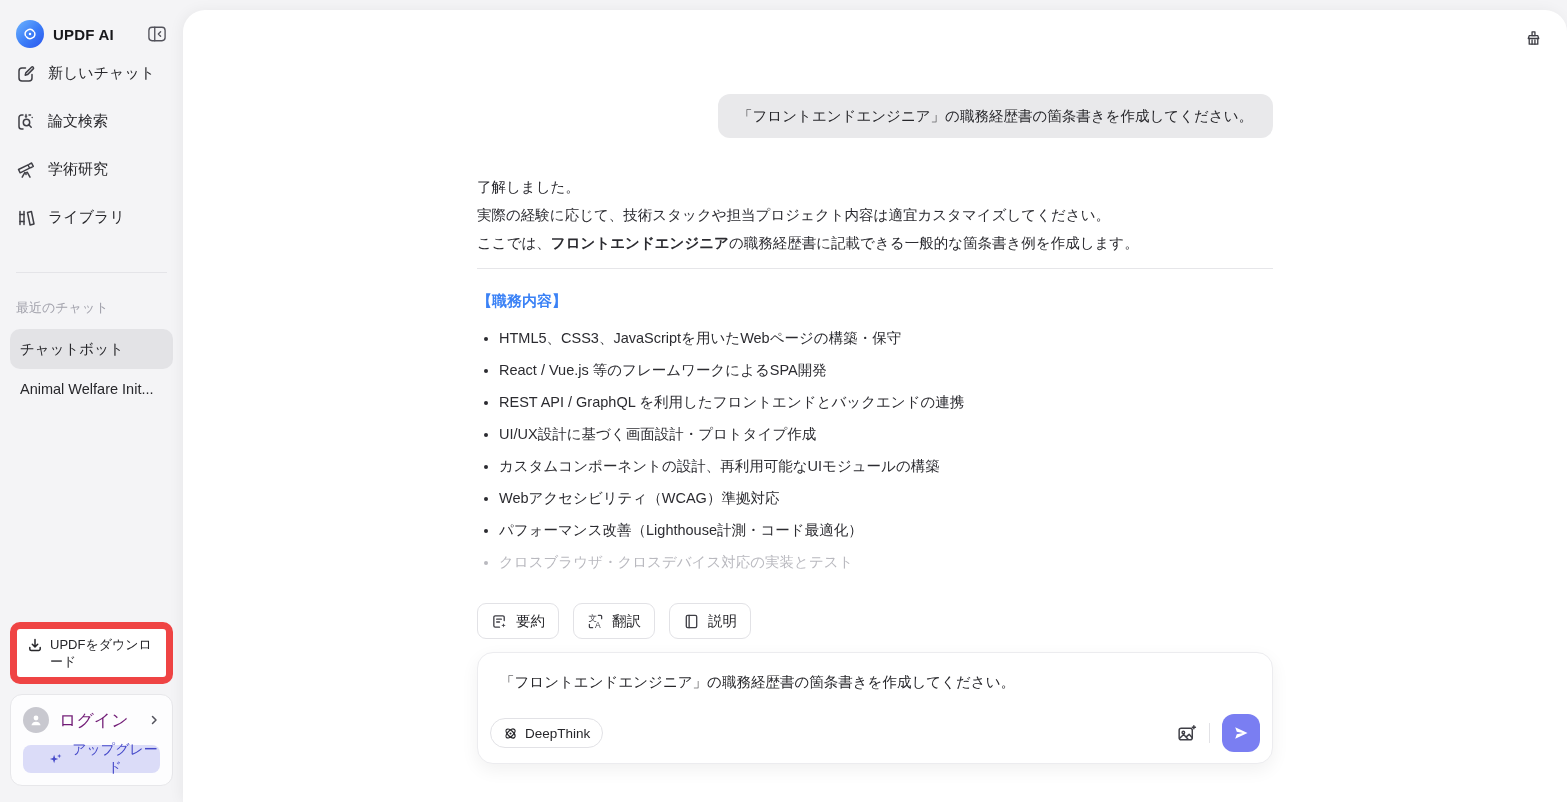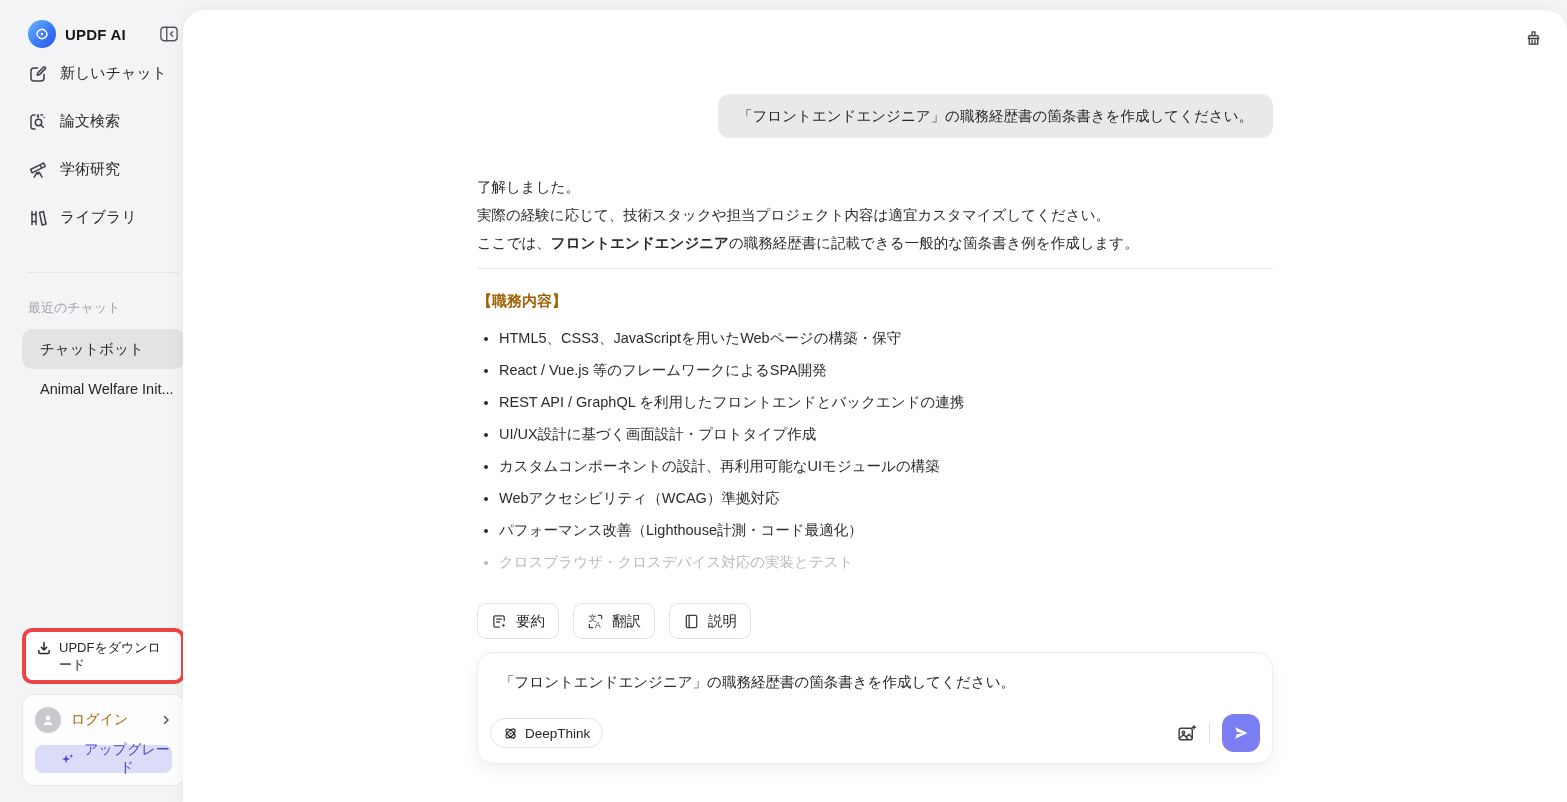--- a/index.html
+++ b/index.html
@@ -6,56 +6,56 @@
   html,body { width:1567px; height:802px; overflow:hidden; }
   body {
     font-family:"Liberation Sans", sans-serif;
     background:#f4f4f6;
     color:#27272b;
     position:relative;
   }
   svg { display:block; }
 
   
-  .sidebar { position:absolute; left:12px; top:0; width:183px; height:802px; display:flex; flex-direction:column; }
+  .sidebar { position:absolute; left:0; top:0; width:183px; height:802px; display:flex; flex-direction:column; }
   .sb-header { display:flex; align-items:center; margin:18px 14px 0 16px; height:32px; }
   .logo-badge { width:28px; height:28px; border-radius:50%; background:linear-gradient(135deg,#6db4ff 0%,#3a7bf7 55%,#2b55ee 100%); display:flex; align-items:center; justify-content:center; flex:0 0 auto; }
   .brand { font-size:15px; font-weight:bold; margin-left:9px; letter-spacing:.2px; color:#18181b; }
   .collapse-btn { margin-left:auto; width:22px; height:20px; background:none; border:none; cursor:pointer; color:#52525b; }
   .nav { margin-top:14px; }
   .nav-item { display:flex; align-items:flex-start; gap:12px; height:48px; padding:0 16px; font-size:15px; color:#27272b; cursor:pointer; }
   .nav-item .ico { color:#3f3f46; }
   .sb-divider { height:1px; background:#e4e4e8; margin:16px 16px 0 16px; }
   .recent-label { font-size:13px; color:#a1a1ab; padding:0 16px; margin-top:26px; }
-  .recent-item { display:flex; align-items:center; height:40px; margin:0 10px; padding:0 18px; border-radius:10px; font-size:14.5px; color:#27272b; cursor:pointer; white-space:nowrap; overflow:hidden; }
+  .recent-item { display:flex; align-items:center; height:40px; margin:0 10px; padding:0 10px; border-radius:10px; font-size:14.5px; color:#27272b; cursor:pointer; white-space:nowrap; overflow:hidden; }
   .recent-item.active { background:#e3e3e6; margin-top:12px; }
   .sb-bottom { margin-top:auto; }
-  .download-btn { display:flex; gap:7px; align-items:flex-start; margin:0 10px 10px 10px; padding:7px 10px; background:#fff; border:4px solid #ef4444; border-radius:10px; font-size:13px; color:#27272b; text-align:left; cursor:pointer; line-height:17px; font-family:inherit; }
+  .download-btn { display:flex; gap:7px; align-items:flex-start; margin:0 10px 10px 10px; padding:7px 10px; background:#fff; border:7px solid #ef4444; border-radius:10px; font-size:13px; color:#27272b; text-align:left; cursor:pointer; line-height:17px; font-family:inherit; }
   .download-btn .ico { margin-top:1px; }
   .account-card { margin:0 10px 16px 10px; background:#fdfdfe; border:1px solid #e7e7ea; border-radius:12px; padding:10px 12px 12px 12px; }
   .login-row { display:flex; align-items:center; gap:10px; cursor:pointer; height:30px; }
   .avatar { width:26px; height:26px; border-radius:50%; background:#c8c8cf; display:flex; align-items:center; justify-content:center; }
-  .login-label { font-size:14px; color:#a16207; }
+  .login-label { font-size:17px; color:#701a75; }
   .chev { margin-left:auto; color:#52525b; font-size:14px; }
   .upgrade-btn { margin-top:10px; width:100%; height:28px; border:none; border-radius:8px; background:#dbdcf8; color:#4549c9; font-size:14px; display:flex; align-items:center; justify-content:center; gap:7px; cursor:pointer; font-family:inherit;padding-left:25px; }
 
   
   .chat-card { position:absolute; left:183px; top:10px; right:0; bottom:0; background:#fff; border-radius:22px 22px 0 0; box-shadow:-2px 0 14px rgba(0,0,0,.05); }
   .clear-btn { position:absolute; top:19px; right:24px; background:none; border:none; color:#3f3f46; cursor:pointer; }
   .chat-col { width:796px; margin:16px auto; padding-top:68px; }
 
   .user-row { display:flex; justify-content:flex-end; }
   .user-bubble { background:#e9e9eb; border-radius:12px; padding:12px 20px; font-size:14.5px; line-height:20px; color:#26262a; }
 
   .ai-message { margin-top:35px; position:relative; max-height:425px; overflow:hidden; }
   .ai-message::after { content:""; position:absolute; left:0; right:0; bottom:0; height:16px; background:linear-gradient(rgba(255,255,255,.25), #fff); pointer-events:none; }
   .ai-message p { font-size:14.5px; line-height:28px; color:#2b2b30; }
   .ai-message hr { border:none; border-top:1px solid #e6e6e9; margin:11px 0 0 0; }
   .ai-heading { font-size:17px; font-weight:bold; margin-top:20px; color:#1f1f23; }
-  .ai-subheading { font-size:15px; font-weight:bold; margin-top:23px; color:#a16207; }
+  .ai-subheading { font-size:15px; font-weight:bold; margin-top:23px; color:#3b82f6; }
   .ai-message ul { margin-top:17px; padding-left:22px; }
   .ai-message li { font-size:14.5px; line-height:20px; margin-bottom:12px; color:#2b2b30; }
 
   .action-row { display:flex; gap:14px; margin-top:19px; }
   .action-btn { display:flex; align-items:center; gap:8px; height:36px; padding:12px 13px; background:#fff; border:1px solid #e2e2e6; border-radius:9px; font-size:14.5px; color:#27272b; cursor:pointer; font-family:inherit; }
   .action-btn .ico { color:#3f3f46; }
 
   .input-box { margin-top:13px; height:112px; border:1px solid #ececef; border-radius:16px; box-shadow:0 6px 18px rgba(0,0,0,.06); position:relative; background:#fff; }
   .input-text { padding:19px 22px 0 22px; font-size:14.5px; line-height:20px; color:#26262a; outline:none; }
   .input-toolbar { position:absolute; left:0; right:0; bottom:0; height:54px; display:flex; align-items:center; padding:0 12px 6px 12px; }

